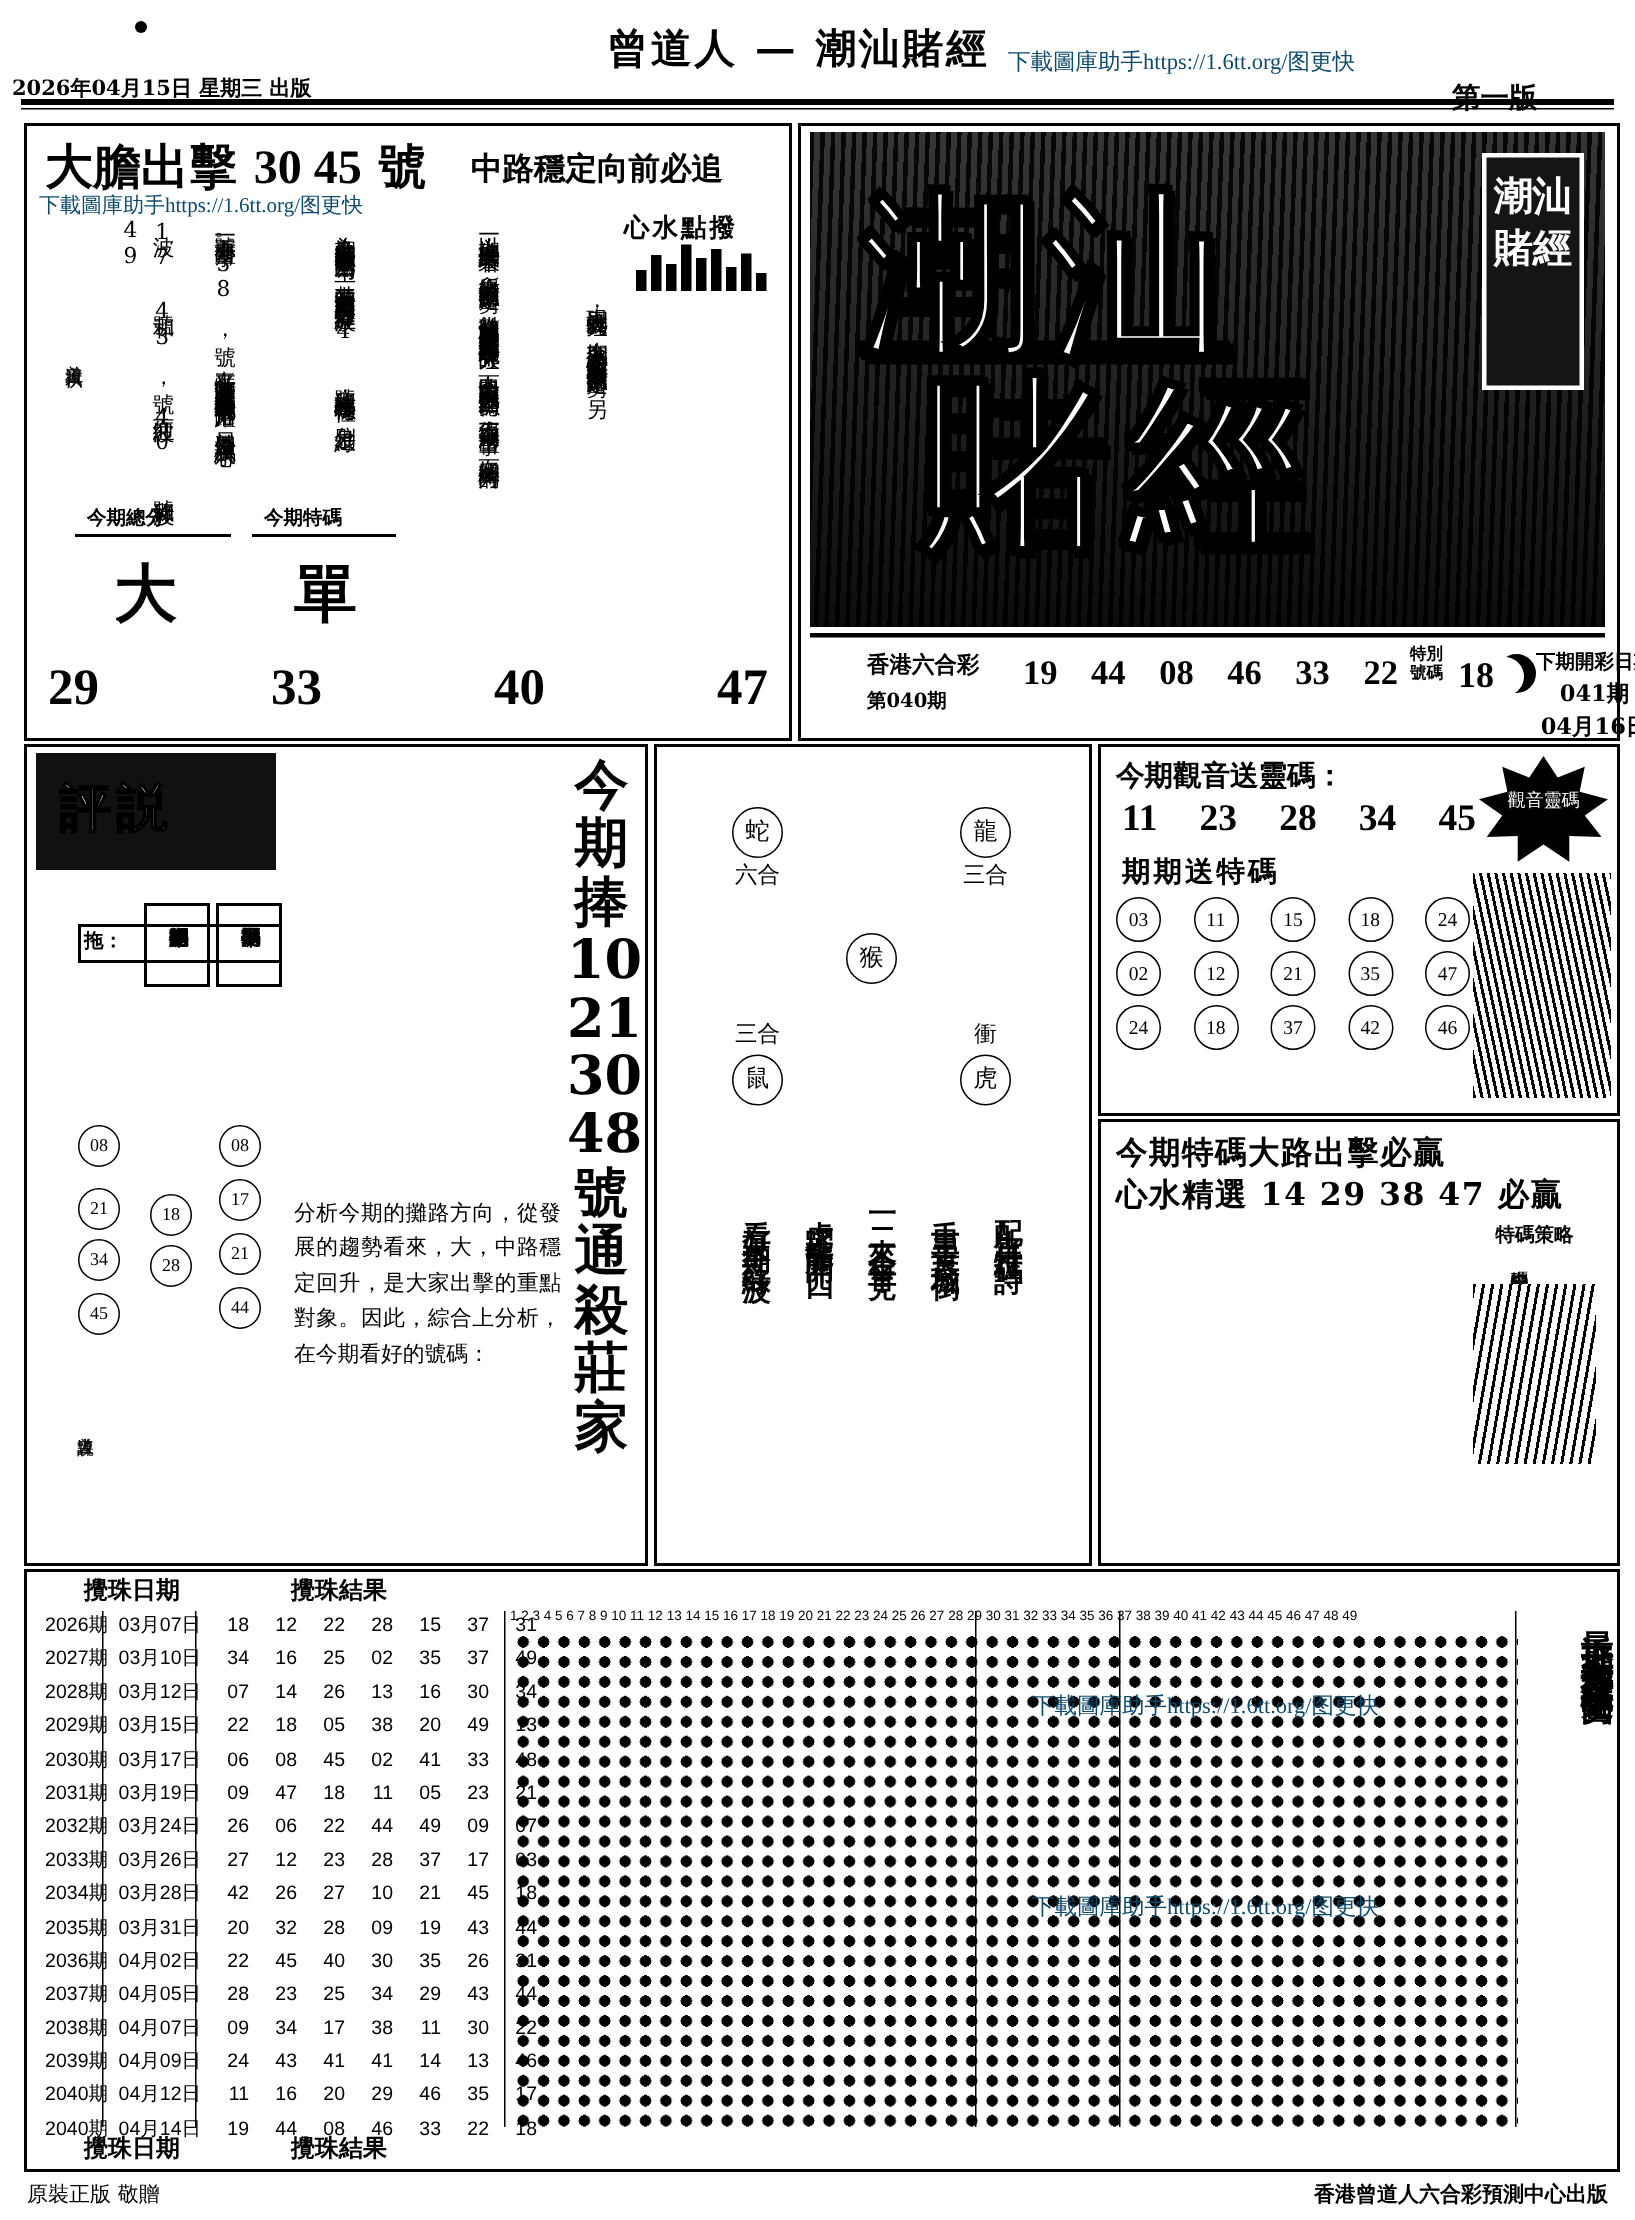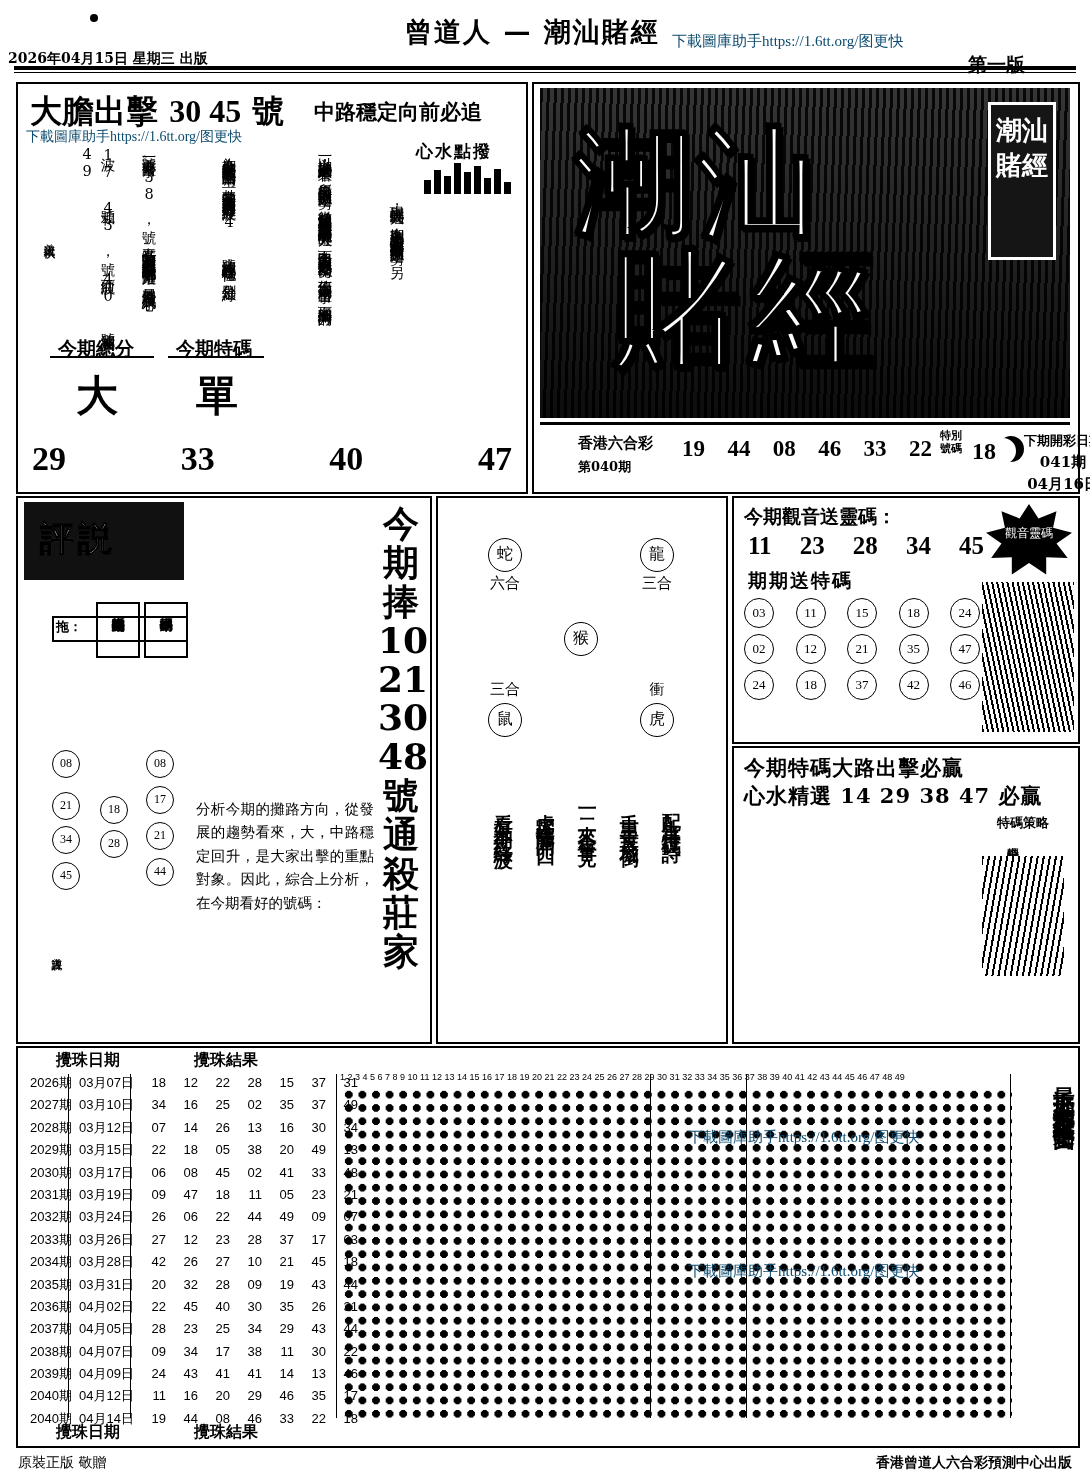--- a/index.html
+++ b/index.html
@@ -23,34 +23,34 @@
   .subline{position:absolute;left:296px;top:14px;font-size:21px;font-weight:bold;}
   .wmA{position:absolute;left:8px;top:44px;font-size:14px;}
   .xinshui{position:absolute;left:398px;top:56px;font-size:17px;font-weight:bold;letter-spacing:2px;}
   .xs-art{position:absolute;left:404px;top:76px;width:92px;height:34px;}
   .xs-art i{position:absolute;bottom:0;width:7px;background:#000;}
 
   .vcol{position:absolute;writing-mode:vertical-rl;text-orientation:upright;font-size:14.5px;line-height:1.45;letter-spacing:1px;}
   .vcol.sm{font-size:12px;}
 
   .scoreRow{position:absolute;left:0;top:248px;width:504px;height:158px;}
-  .scoreRow .lbl{position:absolute;font-size:19px;font-weight:bold;}
+  .scoreRow .lbl{position:absolute;font-size:13px;font-weight:bold;}
   .scoreRow .big{position:absolute;font-size:42px;font-weight:bold;}
   .scoreRow .nums{position:absolute;left:14px;top:108px;width:480px;font-size:34px;font-weight:bold;font-family:"Liberation Serif",serif;display:flex;justify-content:space-between;}
   .hl{position:absolute;background:#000;}
 
   
   .boxB{position:absolute;left:532px;top:82px;width:544px;height:408px;border:2px solid #000;}
   .mast{position:absolute;left:6px;top:4px;width:530px;height:330px;
         background:
           repeating-linear-gradient(92deg, rgba(0,0,0,.82) 0 3px, rgba(255,255,255,.05) 3px 7px),
           linear-gradient(#2b2b2b,#000);}
   .mast-in{position:absolute;left:0;top:0;width:100%;height:100%;}
   .mast-txt{position:absolute;color:#fff;font-weight:bold;-webkit-text-stroke:2px #000;text-shadow:3px 3px 0 #000,-2px -2px 0 #000;}
-  .mast-t1{left:34px;top:16px;font-size:118px;letter-spacing:6px;}
+  .mast-t1{left:34px;top:16px;font-size:118px;letter-spacing:6px;text-decoration:underline;}
   .mast-t2{left:74px;top:138px;font-size:126px;letter-spacing:10px;}
   .stamp{position:absolute;right:14px;top:14px;width:62px;height:152px;border:3px solid #fff;background:#151515;}
   .stamp span{display:block;color:#fff;font-size:26px;font-weight:bold;text-align:center;margin-top:8px;}
   .mastline{position:absolute;left:6px;top:338px;width:530px;height:3px;background:#000;}
   .resRow{position:absolute;left:6px;top:346px;width:530px;height:56px;font-weight:bold;margin-left:34px;}
   .resRow .l1{position:absolute;left:4px;top:4px;font-size:15px;}
   .resRow .l2{position:absolute;left:4px;top:28px;font-size:13px;text-align:center;}
   .resRow .balls{position:absolute;left:108px;top:6px;width:250px;display:flex;justify-content:space-between;font-size:23px;font-family:"Liberation Serif",serif;}
   .resRow .sp{position:absolute;left:366px;top:0px;font-size:11px;line-height:1.15;width:26px;}
   .resRow .spn{position:absolute;left:398px;top:8px;font-size:24px;font-family:"Liberation Serif",serif;}

